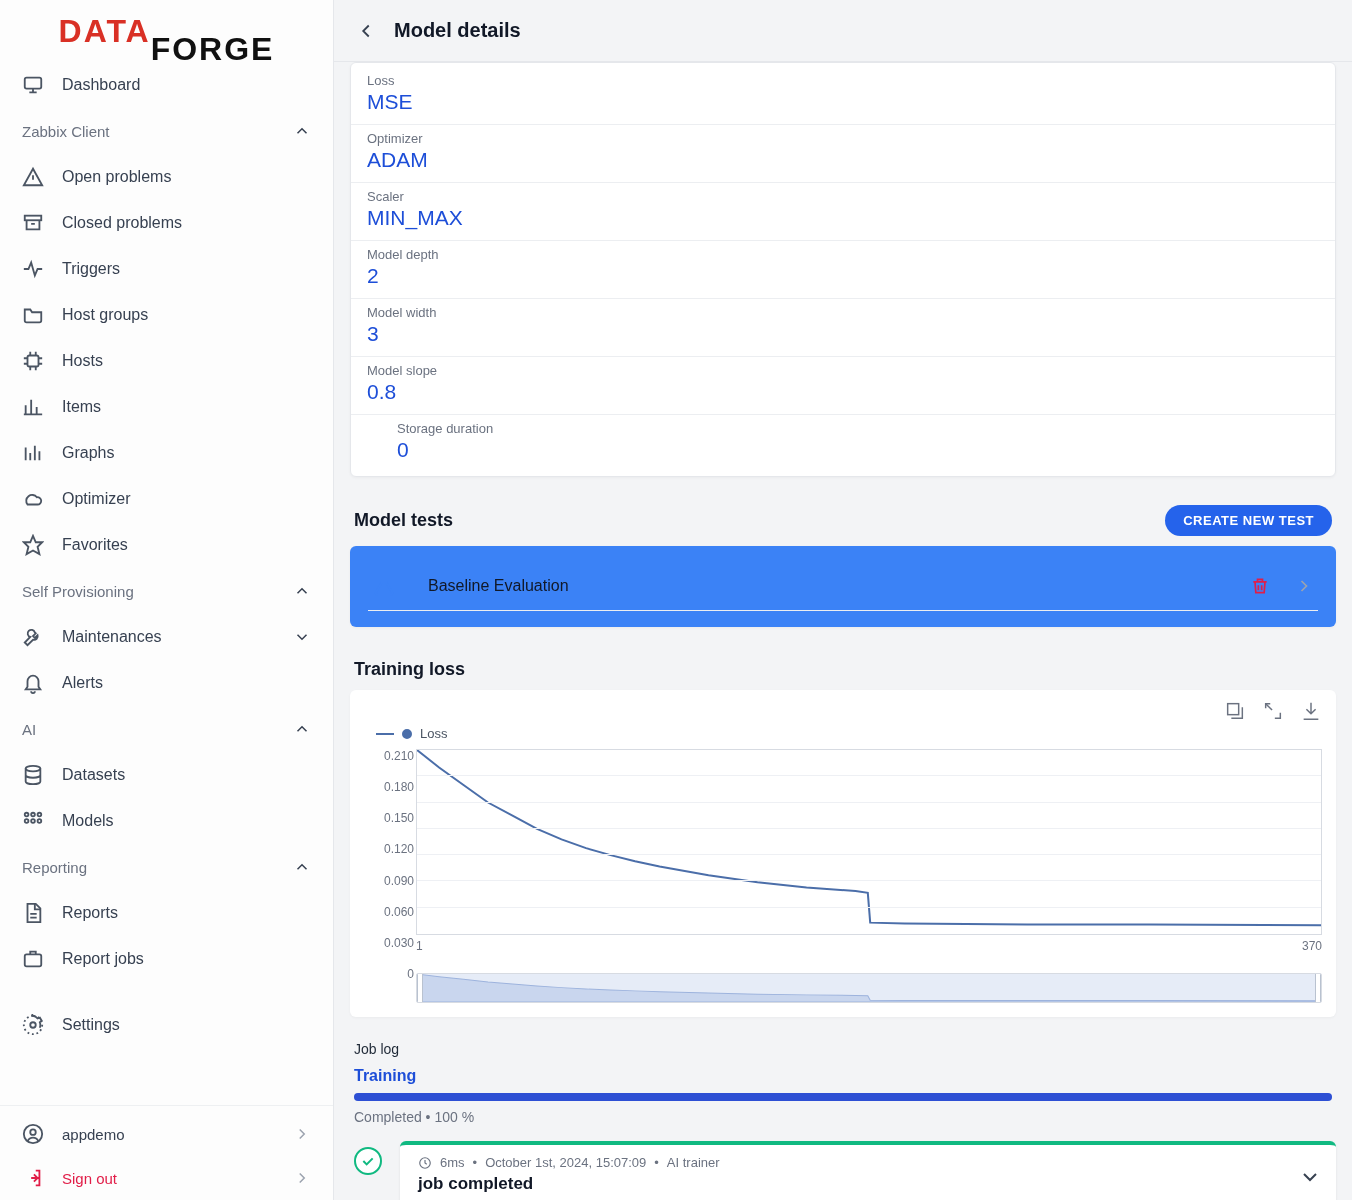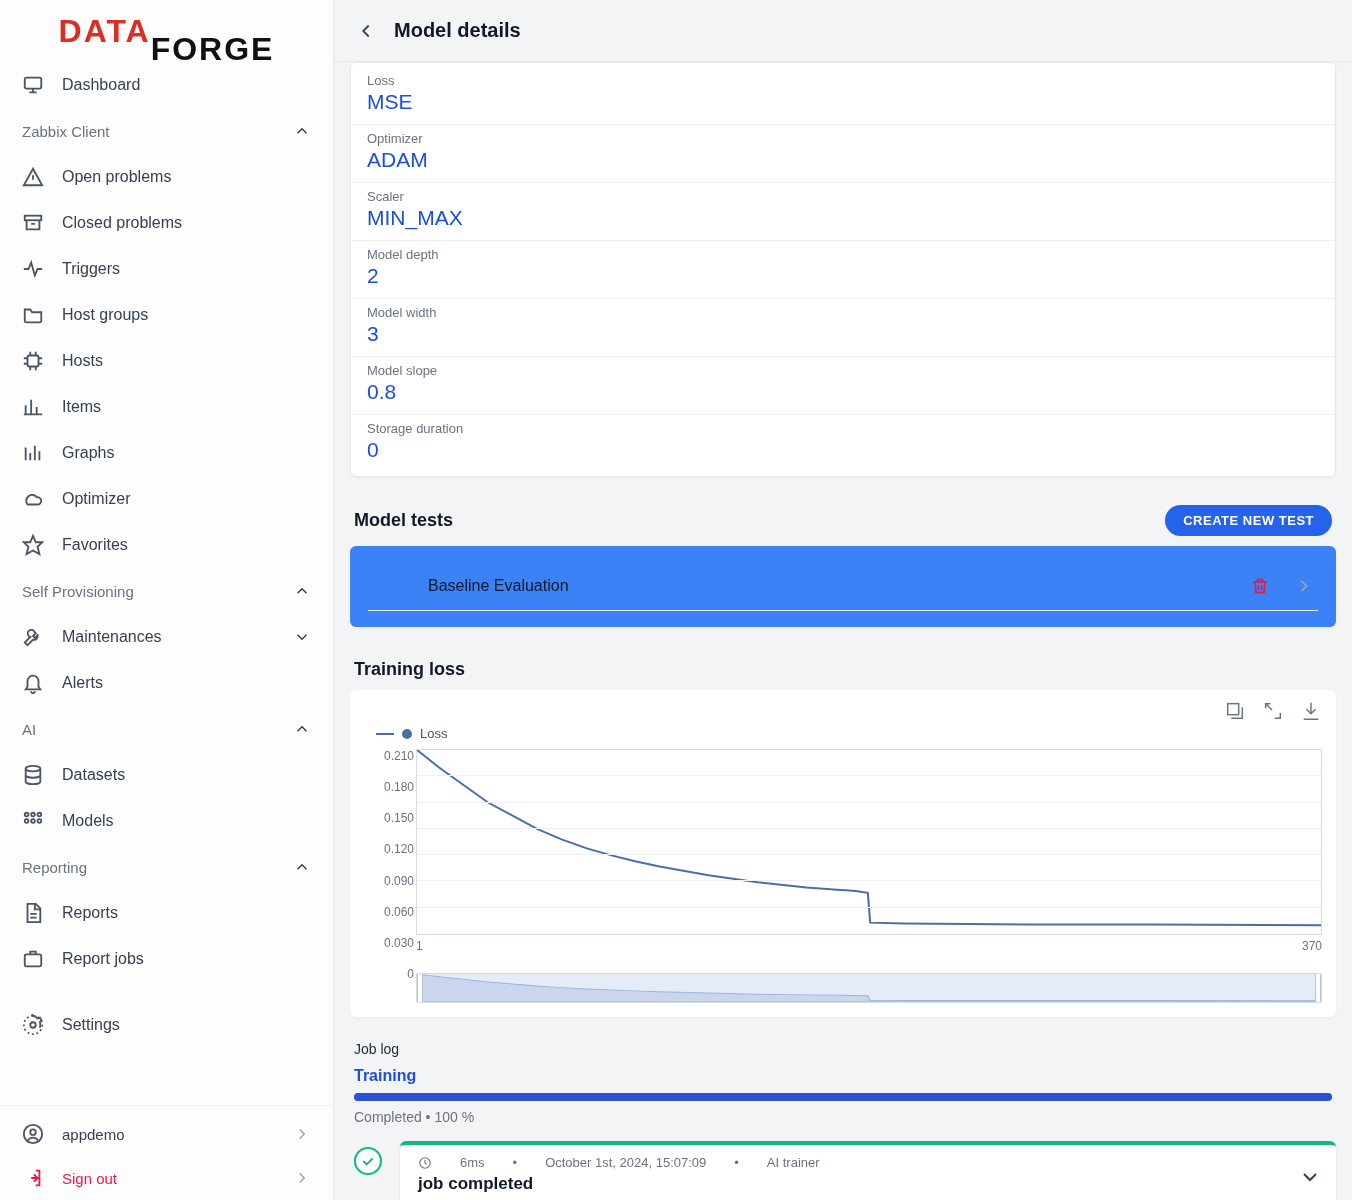--- a/index.html
+++ b/index.html
@@ -79,21 +79,21 @@
   
   .card {
     background:#fff; border:1px solid #e5e7eb; border-radius:6px;
     box-shadow:0 1px 3px rgba(0,0,0,.04);
     padding:4px 0 4px 0; margin-bottom:18px;
   }
   .param-row {
     padding:6px 16px 10px 16px;
     border-bottom:1px solid #eceef1;
   }
-  .param-row:last-child{ border-bottom:none; }
+  .param-row:last-child{ border-bottom:none;margin-left:30px; }
   .param-label { font-size:13px; color:#6b7280; margin-bottom:2px; }
   .param-value { font-size:21px; color:#1d4ed8; }
 
   
   .section-head {
     display:flex; align-items:center; justify-content:space-between;
     padding:10px 4px 10px 4px;
     font-size:18px; font-weight:600; color:#111827;
   }
   .btn-primary {
@@ -151,21 +151,21 @@
   .log-row { display:flex; align-items:flex-start; padding-left:4px; }
   .log-row .badge {
     width:28px; height:28px; border-radius:50%; border:2px solid #10b981;
     color:#10b981; display:flex; align-items:center; justify-content:center;
     margin-right:18px; margin-top:6px; flex:none; background:#fff;
   }
   .log-card {
     flex:1; background:#fff; border-radius:6px; box-shadow:0 1px 3px rgba(0,0,0,.08);
     border-top:4px solid #10b981; padding:10px 18px 14px 18px; position:relative;
   }
-  .log-meta { font-size:13px; color:#6b7280; display:flex; align-items:center; gap:28px;
+  .log-meta { font-size:13px; color:#6b7280; display:flex; align-items:center; gap:8px;
     margin-bottom:4px; }
   .log-msg  { font-size:17px; font-weight:700; color:#111827; }
   .log-card .expand {
     position:absolute; right:14px; top:50%; transform:translateY(-50%);
     width:24px; height:24px; color:#374151; cursor:pointer;
   }
 
   
   svg{ display:block; }
 </style>

